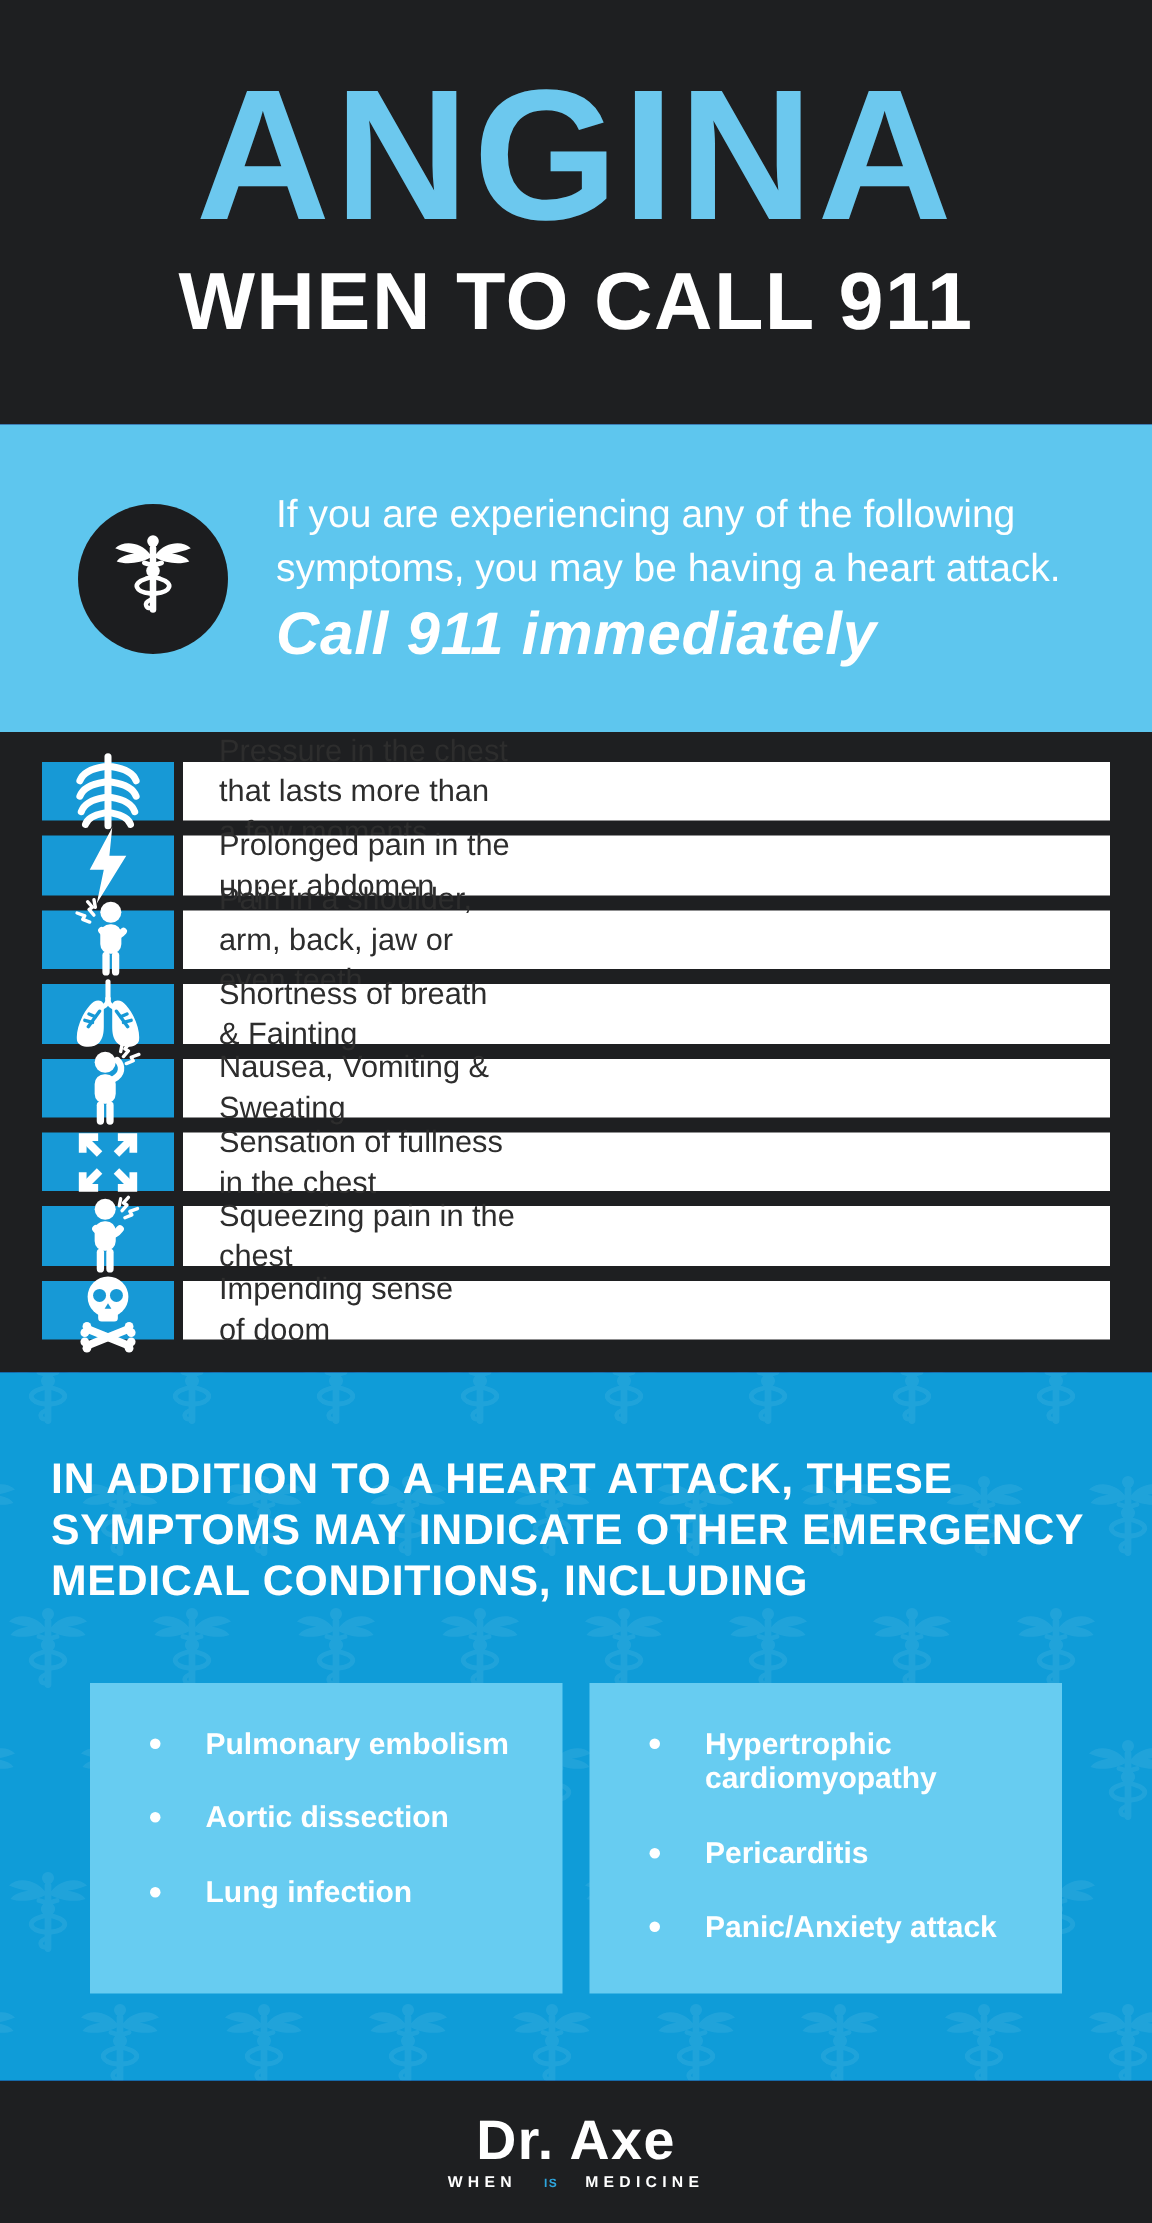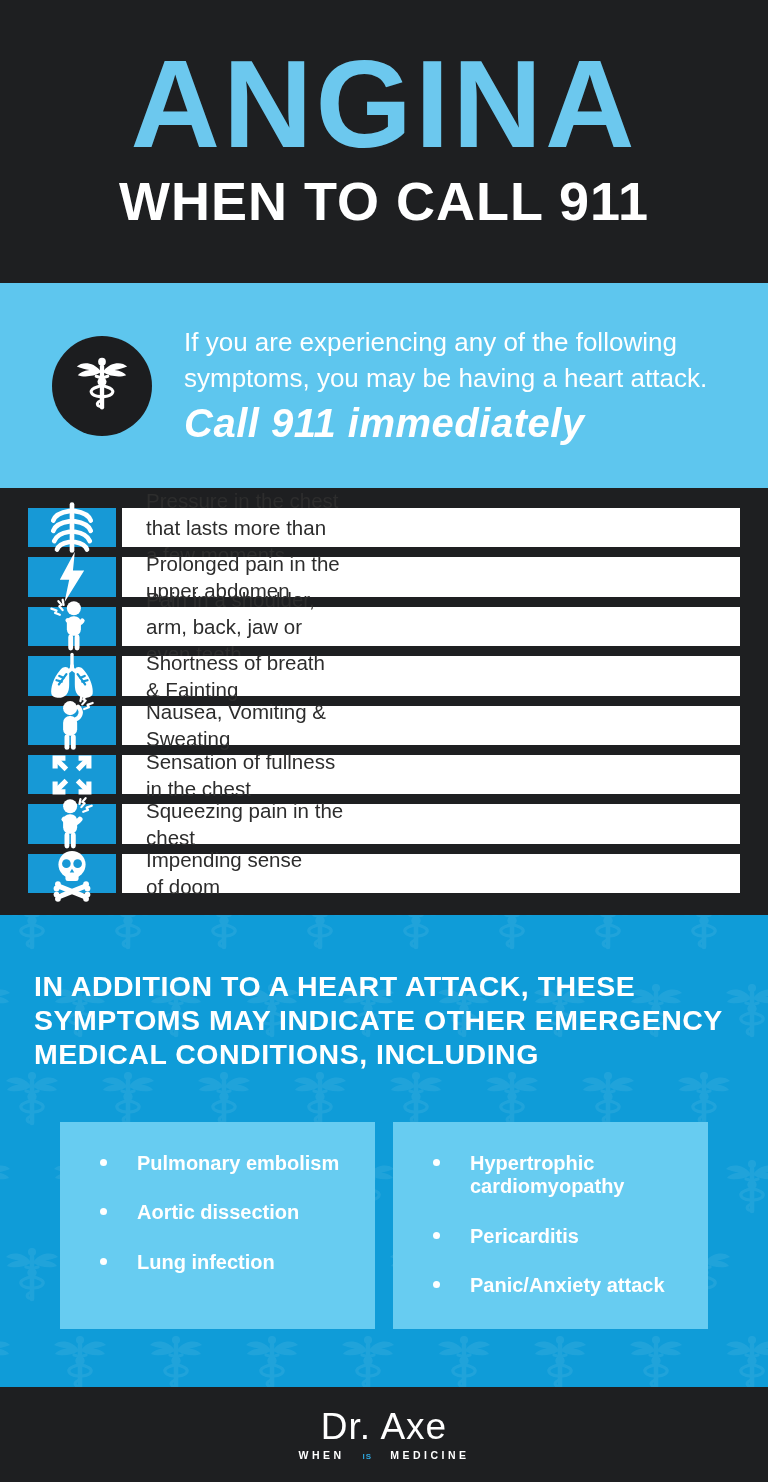--- a/index.html
+++ b/index.html
@@ -41,21 +41,21 @@
   .cond-boxes { position:relative; display:flex; gap:18px; margin:50px 60px 0 60px; }
   .cond-box { flex:1; height:207px; background:#67ccf1; padding:30px 16px 20px 40px; }
   .cond-box ul { list-style:none; }
   .cond-box li { display:flex; gap:30px; color:#ffffff; font-size:20px; font-weight:600;
                  line-height:1.18; margin-bottom:26px; white-space:pre-line; }
   .bullet-dot { width:7px; height:7px; border-radius:50%; background:#ffffff; flex-shrink:0; margin-top:7px; }
 
   
   .footer { height:95px; background:#1e1f21; display:flex; flex-direction:column;
             align-items:center; justify-content:center; }
-  .brand { color:#ffffff; font-size:37px; font-weight:400; letter-spacing:1px; line-height:1; }
+  .brand { color:#ffffff; font-size:37px; font-weight:700; letter-spacing:1px; line-height:1; }
   .tagline { margin-top:4px; color:#ffffff; font-size:10.5px; font-weight:700; letter-spacing:3.5px; }
   .tagline-is { color:#2ea5dd; font-size:8px; letter-spacing:1px; margin:0 18px; }
 </style>
 </head>
 <body>
 
 <div class="page">
 
   <div class="header">
     <div class="header-title">ANGINA</div>

